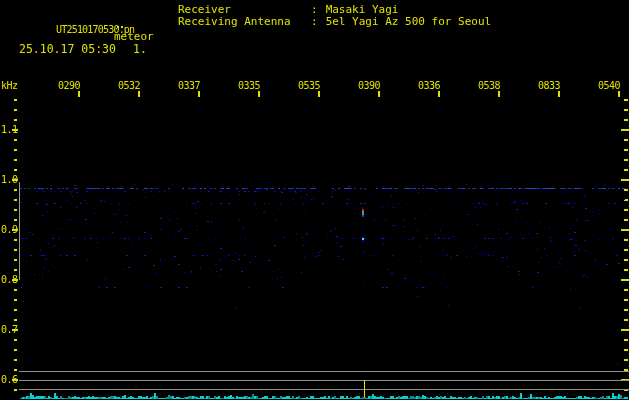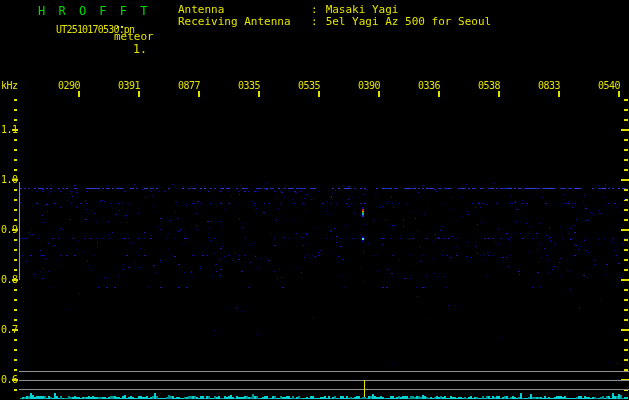--- a/index.html
+++ b/index.html
@@ -19,38 +19,38 @@
         color:#e2e200;text-align:right;line-height:1;}
   .ylab{position:absolute;left:1px;width:17px;font-size:10px;letter-spacing:-0.5px;
         color:#e2e200;line-height:1;}
   .gdot{position:absolute;width:2px;height:2px;background:#e2e200;}
 </style>
 </head>
 <body>
 
 <div id="screen">
 
-  <div class="t title" style="left:38px;top:5px;">H R O F F T</div>
   <div class="t fname" style="left:56px;top:25px;">UT2510170530.pn</div>
   <div class="gdot" style="left:117px;top:26px;"></div>
   <div class="gdot" style="left:121px;top:26px;"></div>
   <div class="t mode" style="left:114px;top:31px;">meteor</div>
+  <div class="t dt" style="left:19px;top:44px;">25.10.17 05:30</div>
   <div class="t dt" style="left:133px;top:44px;">1.</div>
 
   <div class="info" id="info-rows">
-      <div class="irow"><span class="ilbl">Antenna</span><span>:</span><span class="ival">Masaki Yagi</span></div>
+      <div class="irow"><span class="ilbl">Receiver</span><span>:</span><span class="ival">Masaki Yagi</span></div>
       <div class="irow"><span class="ilbl">Receiving Antenna</span><span>:</span><span class="ival">5el Yagi Az 500 for Seoul</span></div>
     </div>
 
   <div id="xaxis">
       <div class="xlab" style="left: 54px;">0290</div>
       <div class="px" style="left: 78px; top: 91px; width: 2px; height: 6px; background: rgb(226, 226, 0);"></div>
-      <div class="xlab" style="left: 114px;">0391</div>
+      <div class="xlab" style="left: 114px;">0532</div>
       <div class="px" style="left: 138px; top: 91px; width: 2px; height: 6px; background: rgb(226, 226, 0);"></div>
-      <div class="xlab" style="left: 174px;">0877</div>
+      <div class="xlab" style="left: 174px;">0337</div>
       <div class="px" style="left: 198px; top: 91px; width: 2px; height: 6px; background: rgb(226, 226, 0);"></div>
       <div class="xlab" style="left: 234px;">0335</div>
       <div class="px" style="left: 258px; top: 91px; width: 2px; height: 6px; background: rgb(226, 226, 0);"></div>
       <div class="xlab" style="left: 294px;">0535</div>
       <div class="px" style="left: 318px; top: 91px; width: 2px; height: 6px; background: rgb(226, 226, 0);"></div>
       <div class="xlab" style="left: 354px;">0390</div>
       <div class="px" style="left: 378px; top: 91px; width: 2px; height: 6px; background: rgb(226, 226, 0);"></div>
       <div class="xlab" style="left: 414px;">0336</div>
       <div class="px" style="left: 438px; top: 91px; width: 2px; height: 6px; background: rgb(226, 226, 0);"></div>
       <div class="xlab" style="left: 474px;">0538</div>

